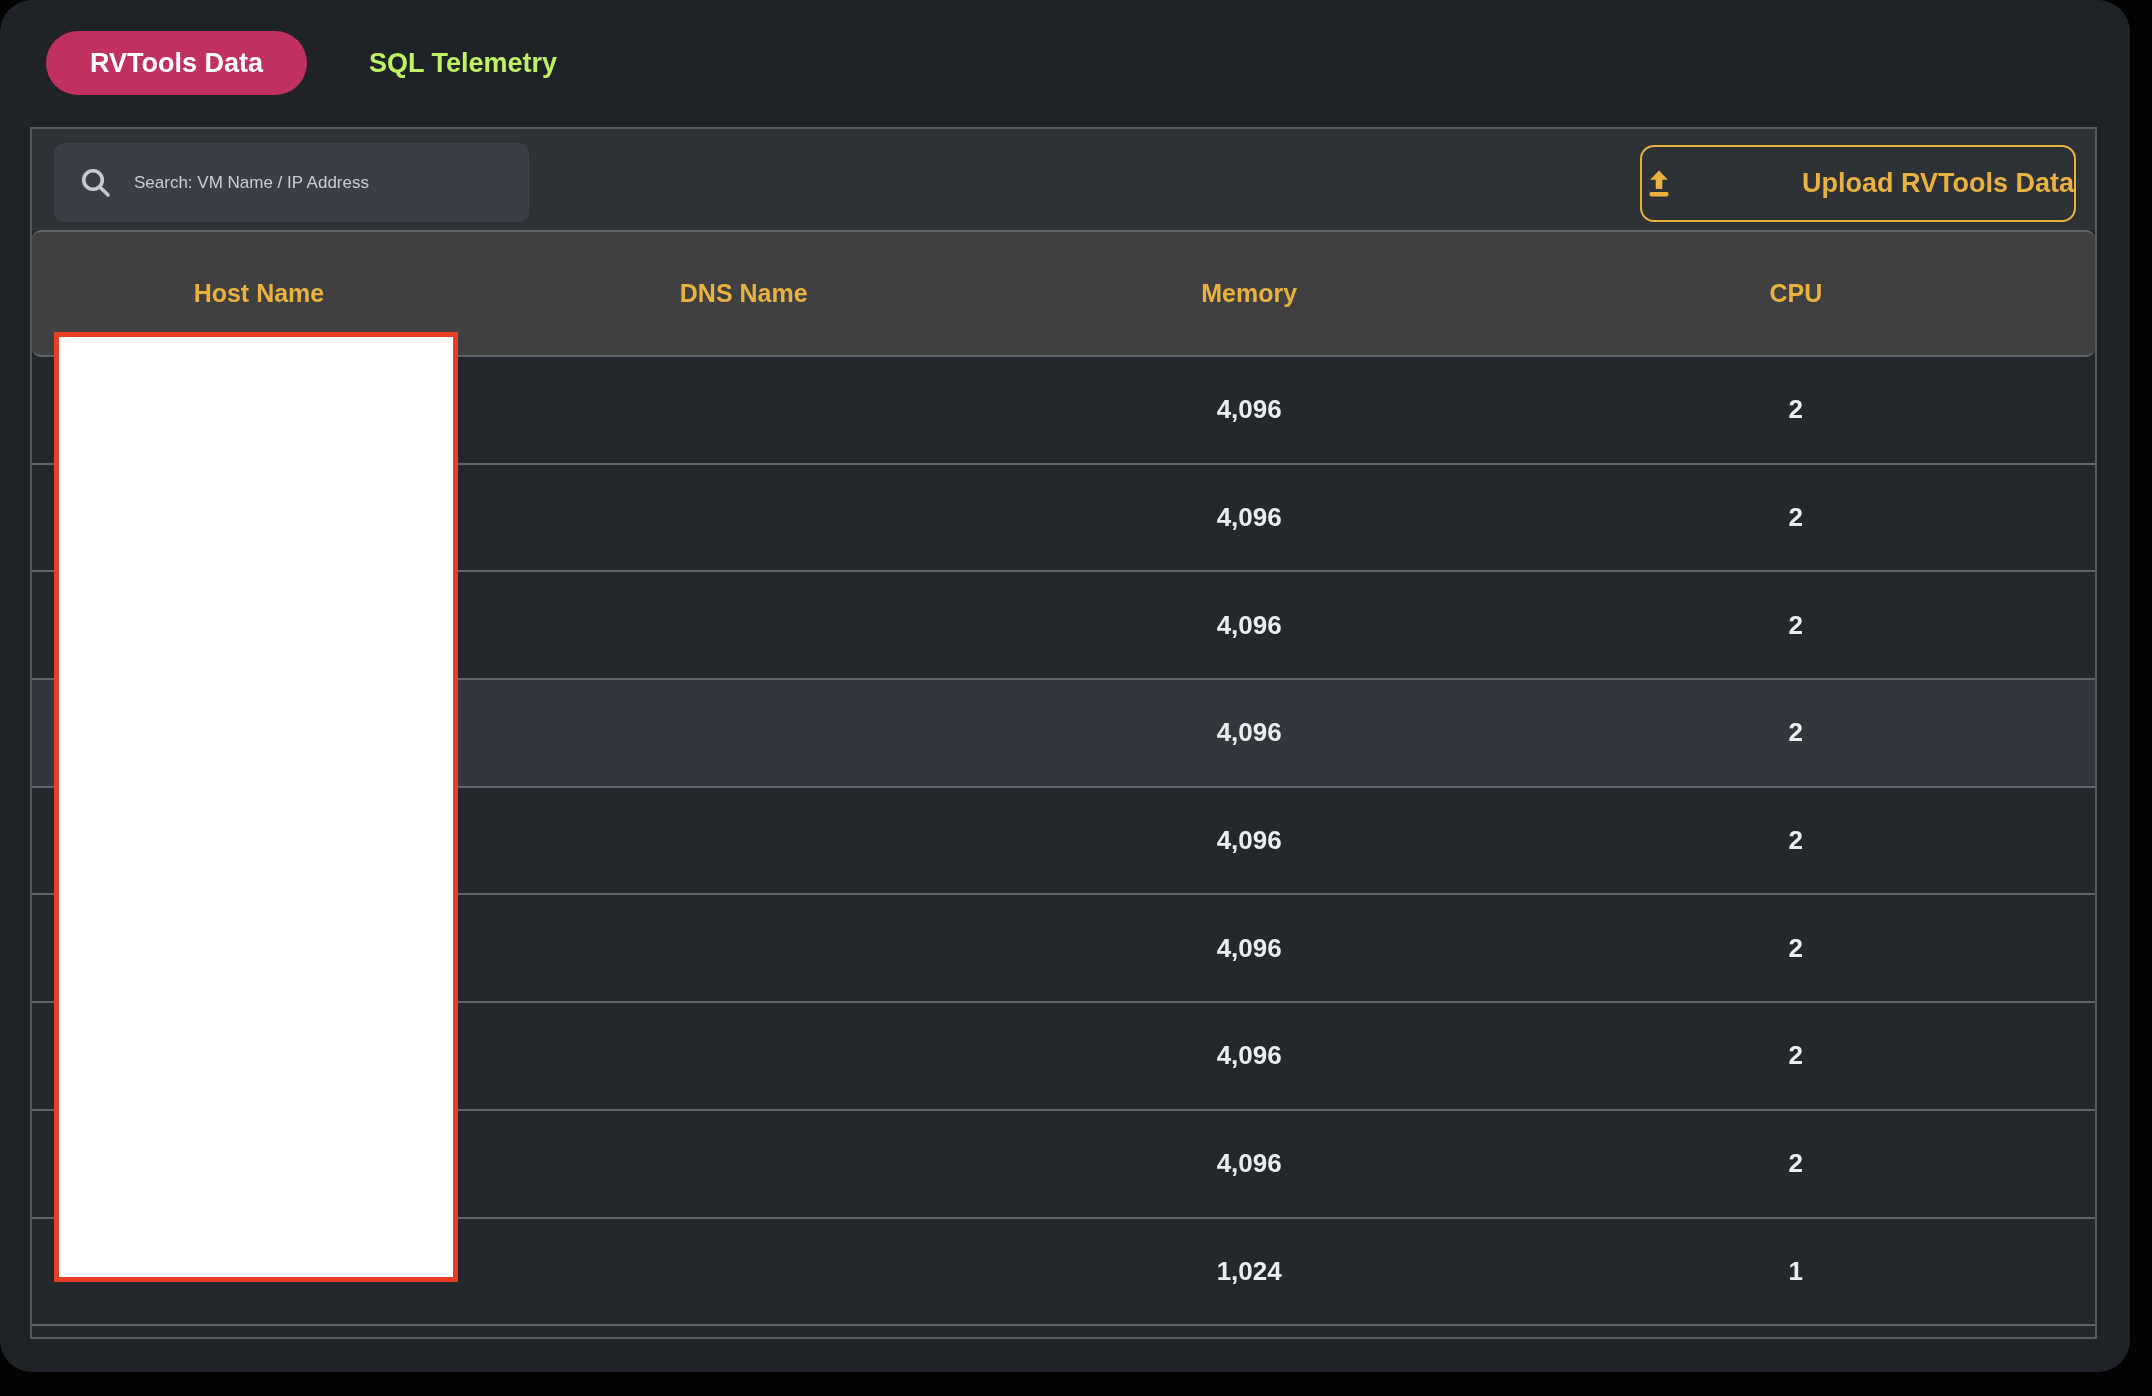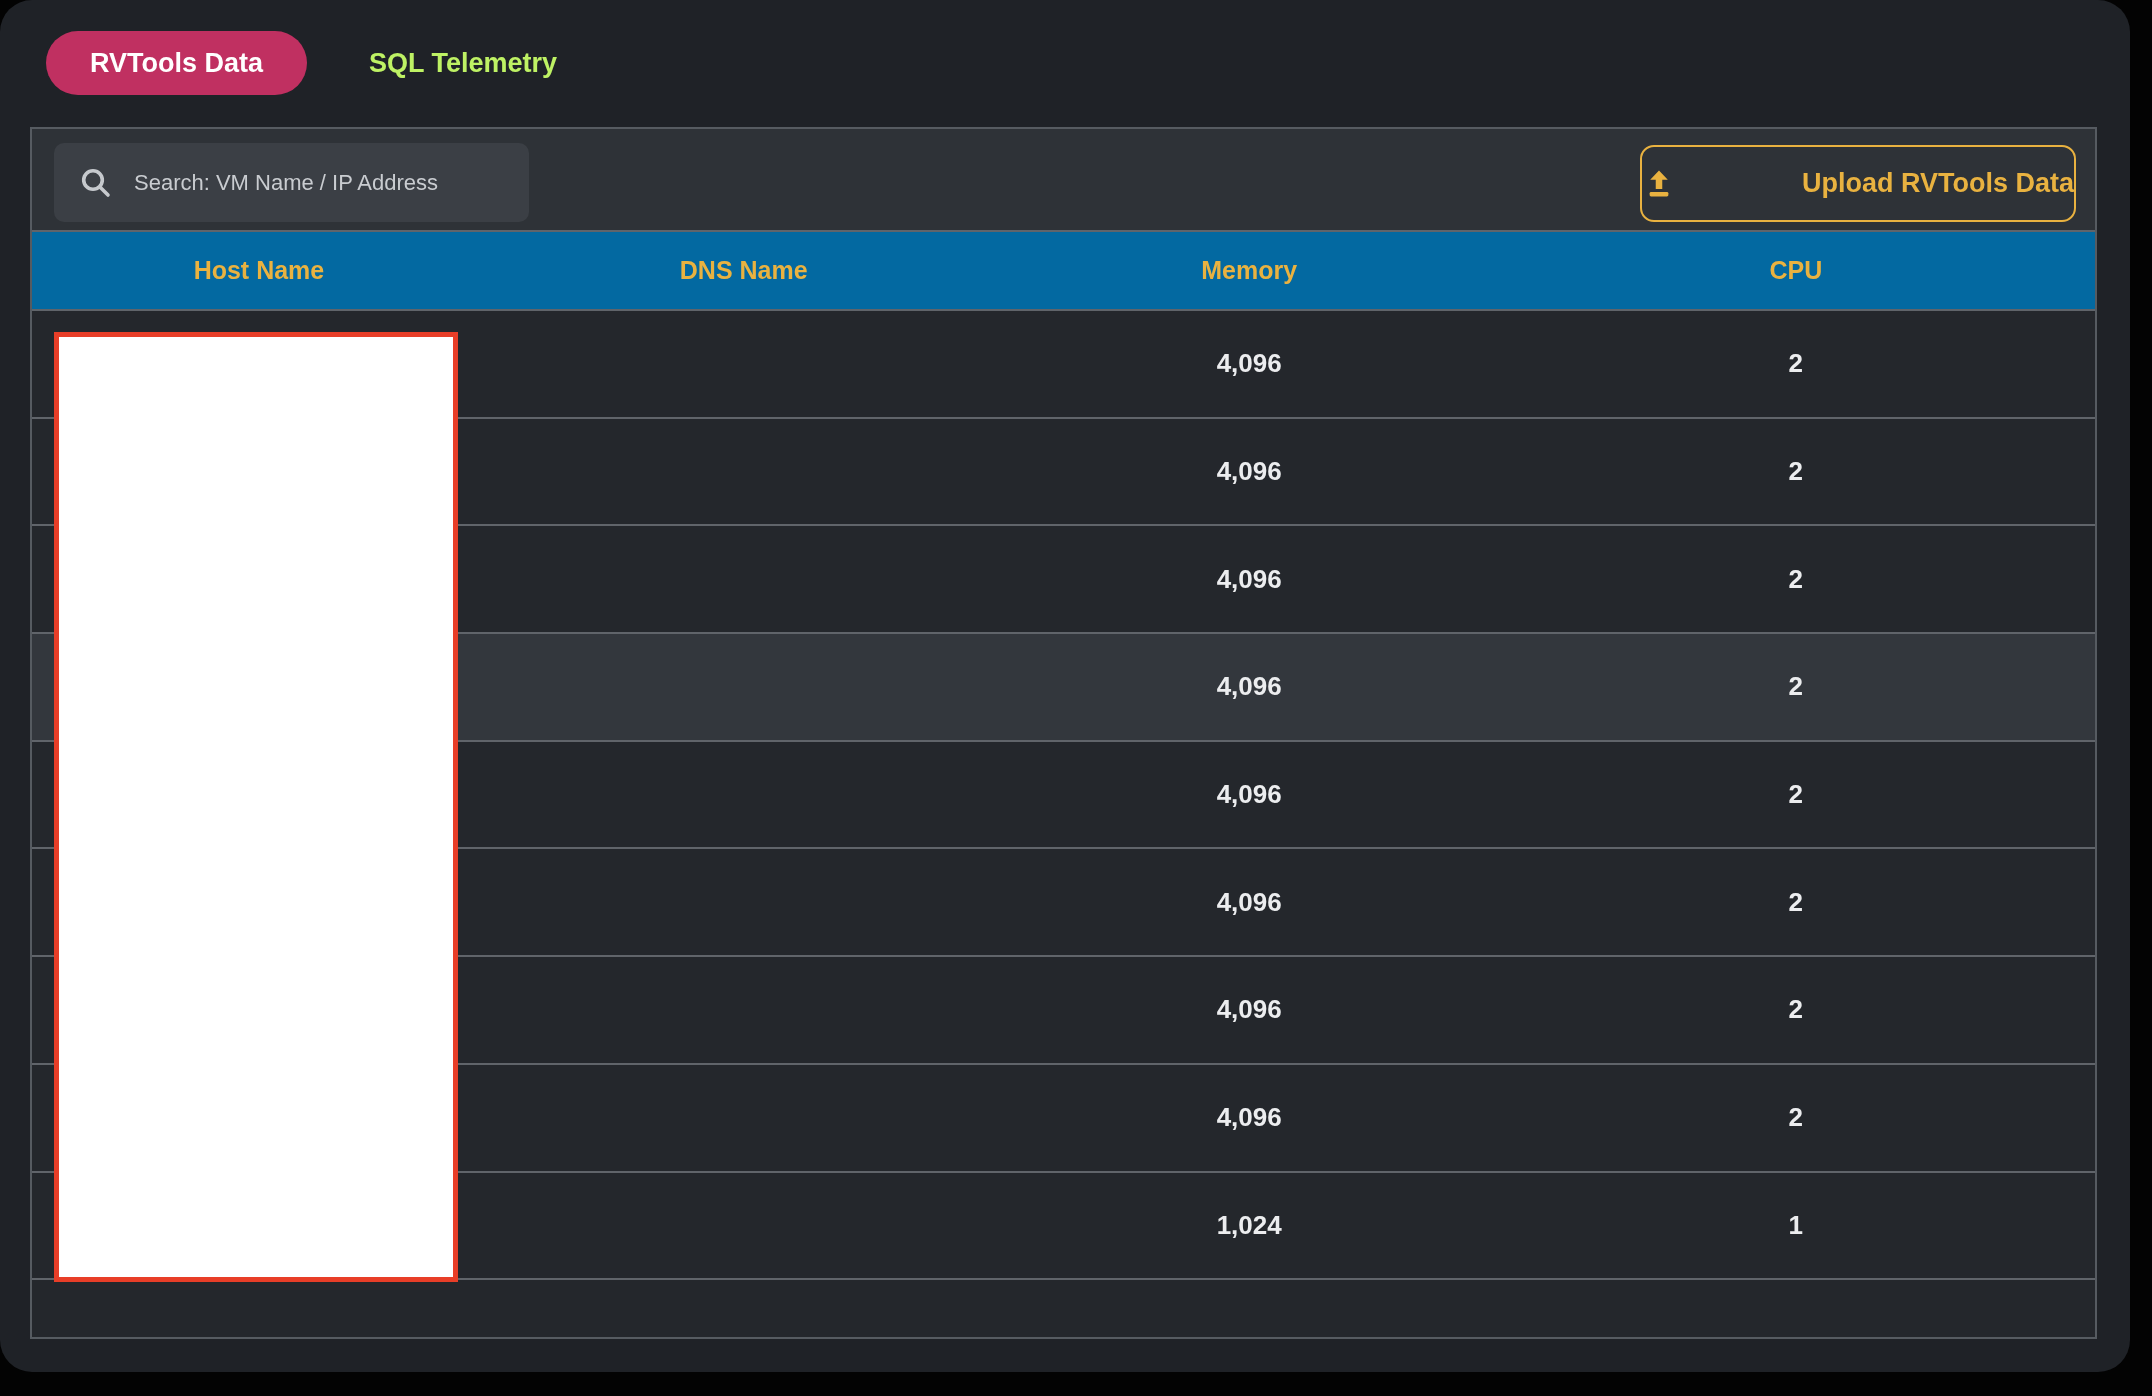--- a/index.html
+++ b/index.html
@@ -27,36 +27,36 @@
 
   
   .toolbar { position:relative; height:101px; background:#2E3237; flex:none; }
   .search-box {
     position:absolute; left:22px; top:14px; width:475px; height:79px;
     background:#3B3F45; border-radius:10px; display:flex; align-items:center; padding:0 18px 0 24px;
   }
   .search-box svg { flex:none; margin-right:20px; }
   .search-input {
     flex:1; background:transparent; border:none; outline:none;
-    font-family:"Liberation Sans", sans-serif; font-size:22px; color:#E8EAEC; min-width:0;
+    font-family:"Liberation Sans", sans-serif; font-size:17px; color:#E8EAEC; min-width:0;
   }
   .search-input::placeholder { color:#C9CCD0; opacity:1; }
   .upload-btn {
     position:absolute; top:16px; right:19px; width:436px; height:77px;
     background:transparent; border:2px solid #E9B240; border-radius:14px;
     display:flex; align-items:center; justify-content:space-between; gap:22px;
     color:#E9B240; font-family:"Liberation Sans", sans-serif;
     font-size:27px; font-weight:600; cursor:pointer;
   }
 
   
   .grid-header {
-    flex:none; height:81px; background:#0369a1;
+    flex:none; height:127px; background:#404040;
     border-top:2px solid #60646A; border-bottom:2px solid #60646A;
-    display:flex; align-items:center;
+    display:flex; align-items:center;border-radius:9px;
   }
   .th {
     font-size:25px; font-weight:700; color:#E9B240; text-align:center;
   }
 
   
   .table-body { flex:1; background:#24272C; overflow:hidden;font-weight:bold; }
   .row {
     height:107.7px; display:flex; align-items:center;
     border-bottom:2px solid #60646A; background:#24272C; cursor:pointer;

